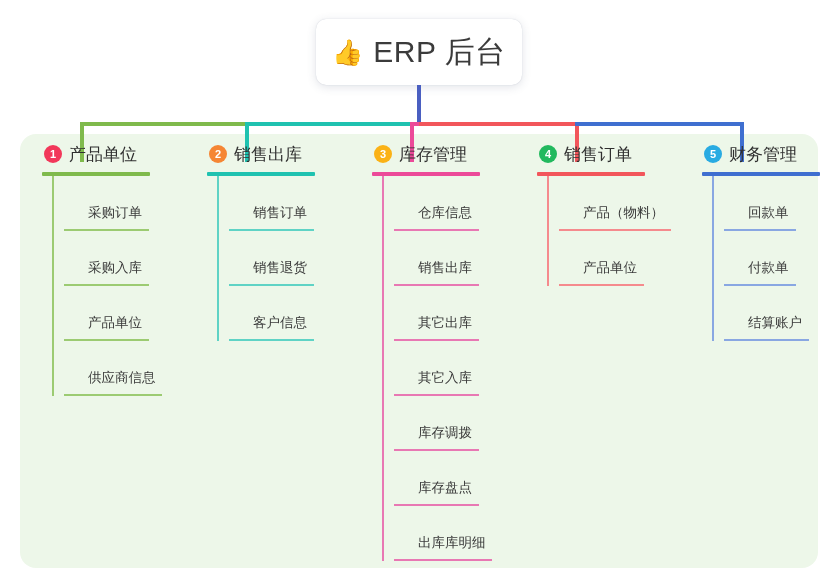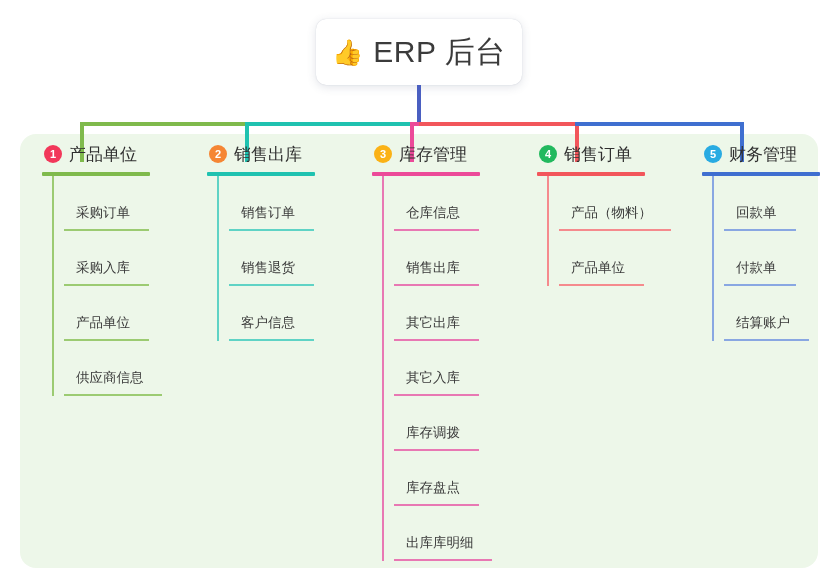--- a/index.html
+++ b/index.html
@@ -128,21 +128,21 @@
     bottom: 0;
     width: 2px;
   }
   .leaf {
     position: relative;
     height: 55px;
     box-sizing: border-box;
   }
   .leaf-label {
     position: absolute;
-    left: 12px;
+    left: 24px;
     bottom: 9px;
     font-size: 13.5px;
     color: #3a3a3a;
     white-space: nowrap;
   }
   .leaf-underline {
     position: absolute;
     left: 0;
     bottom: 0;
     height: 2px;

